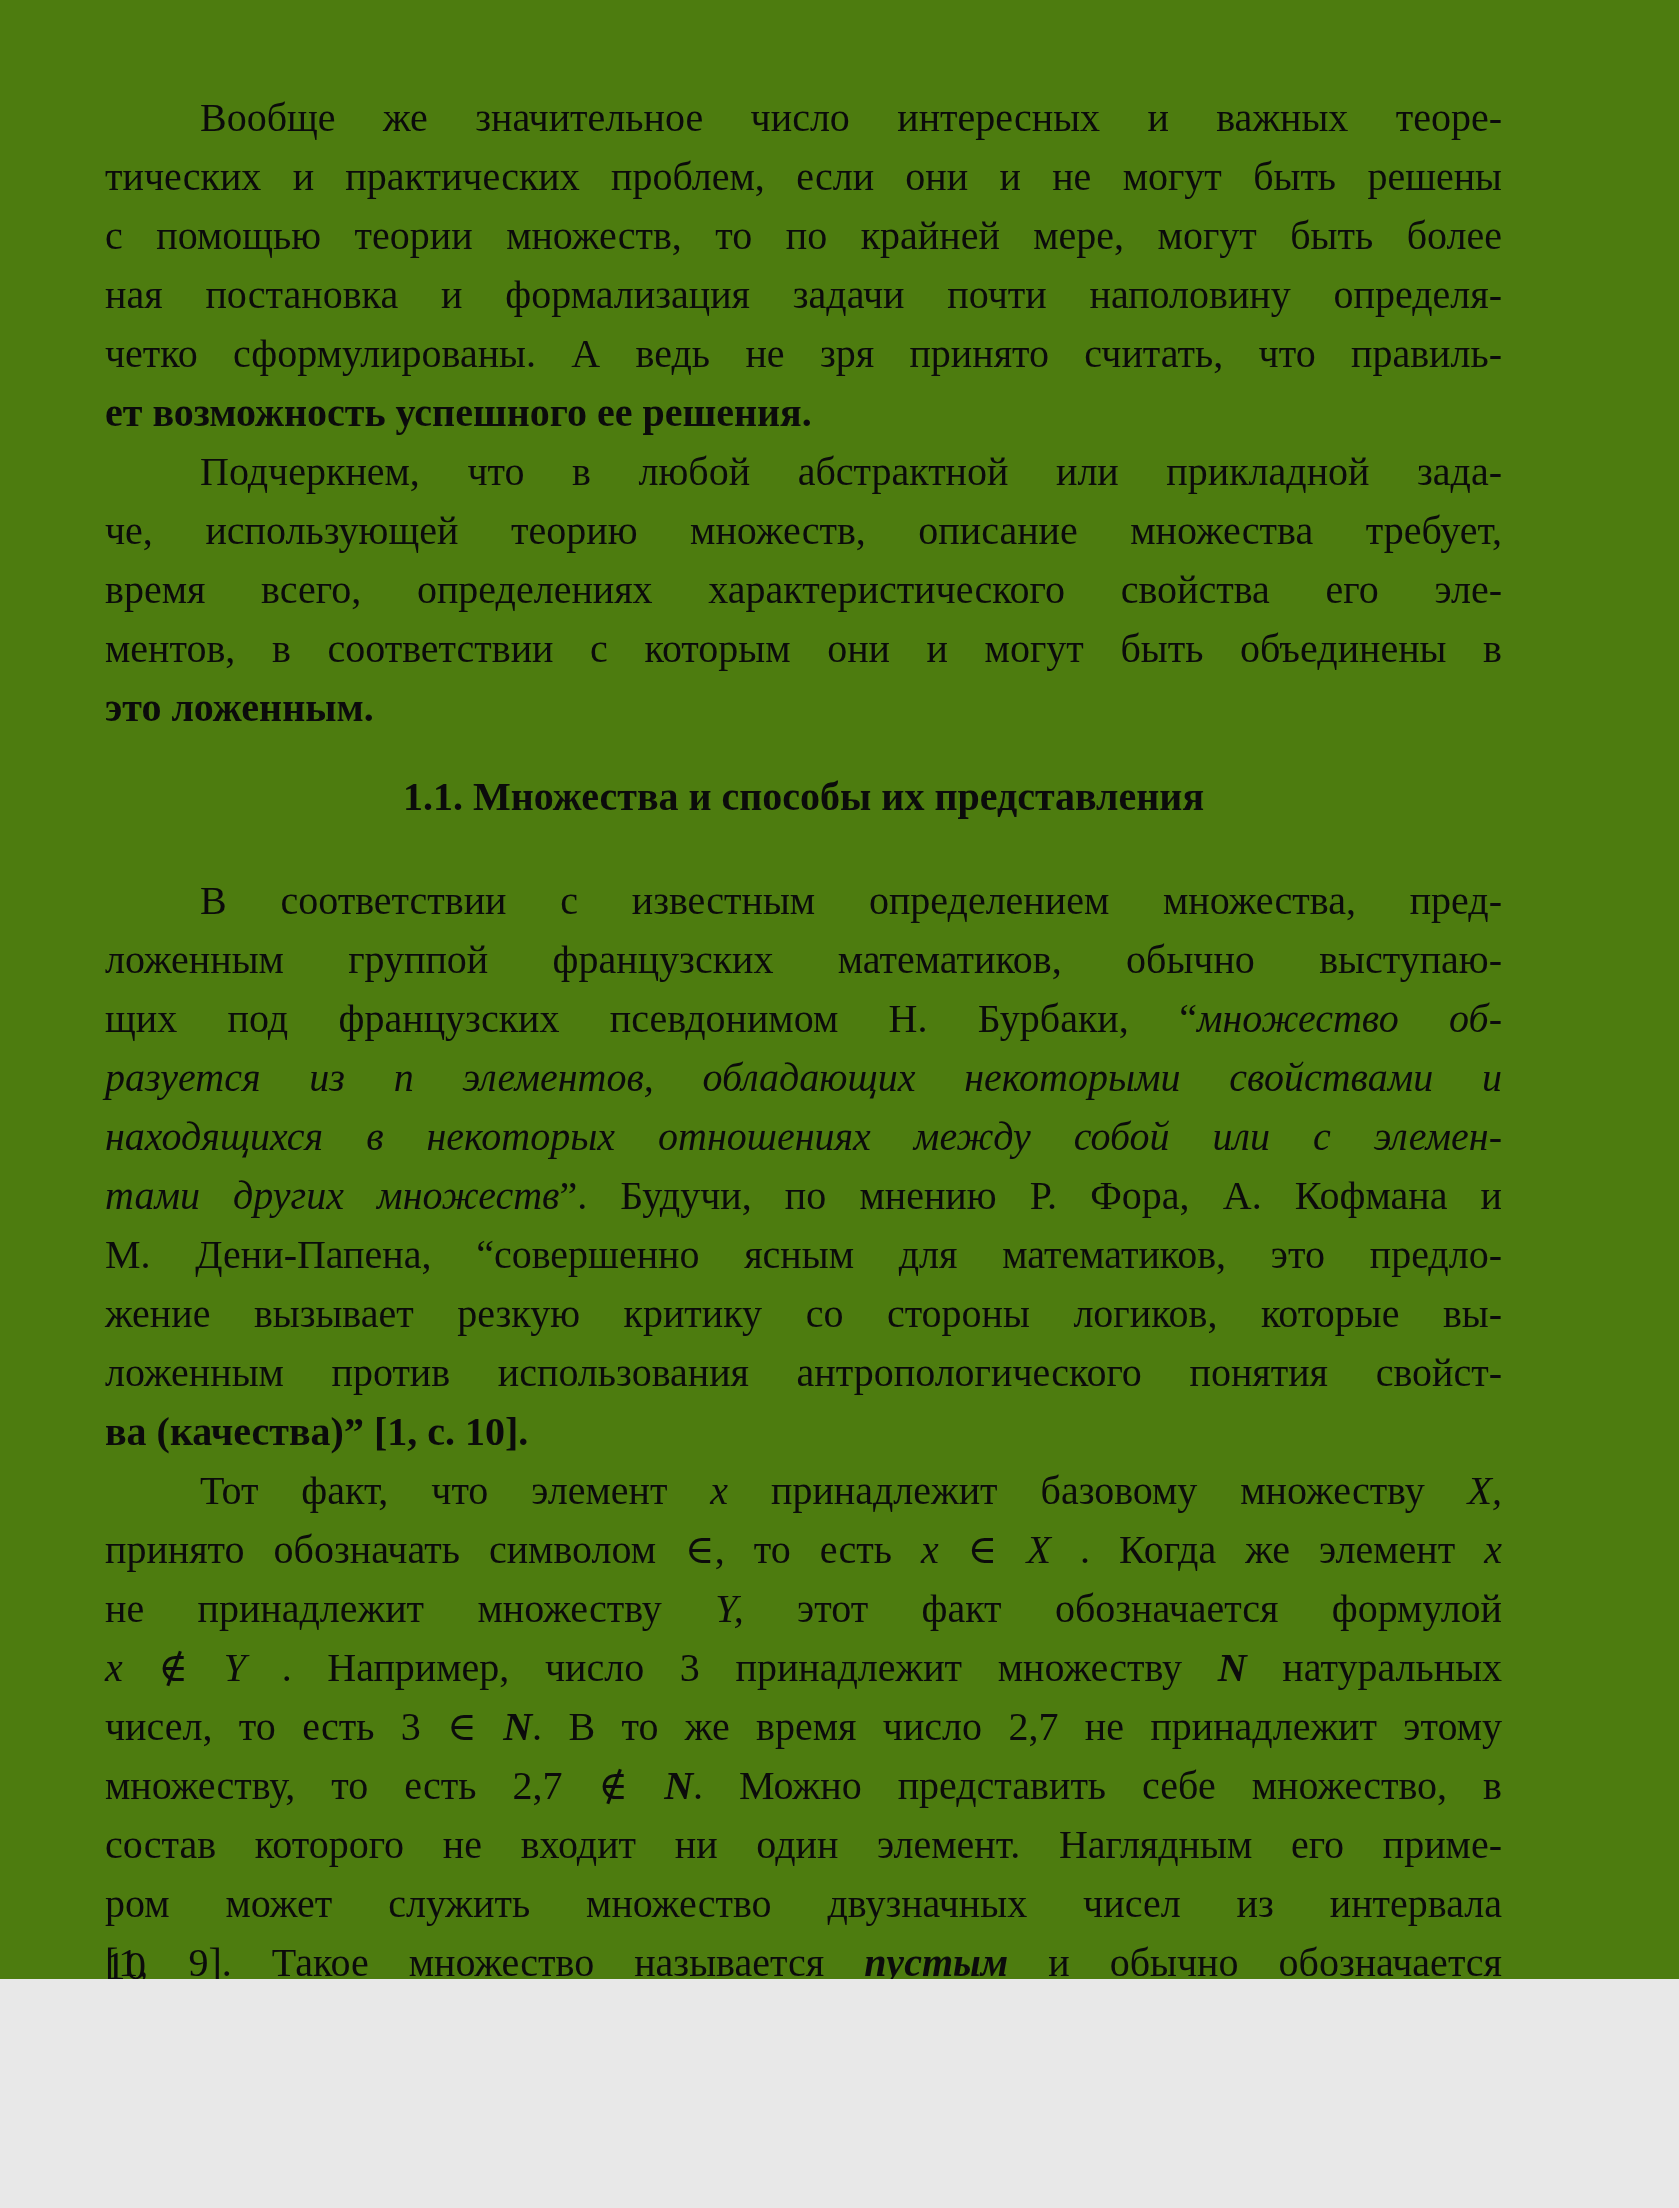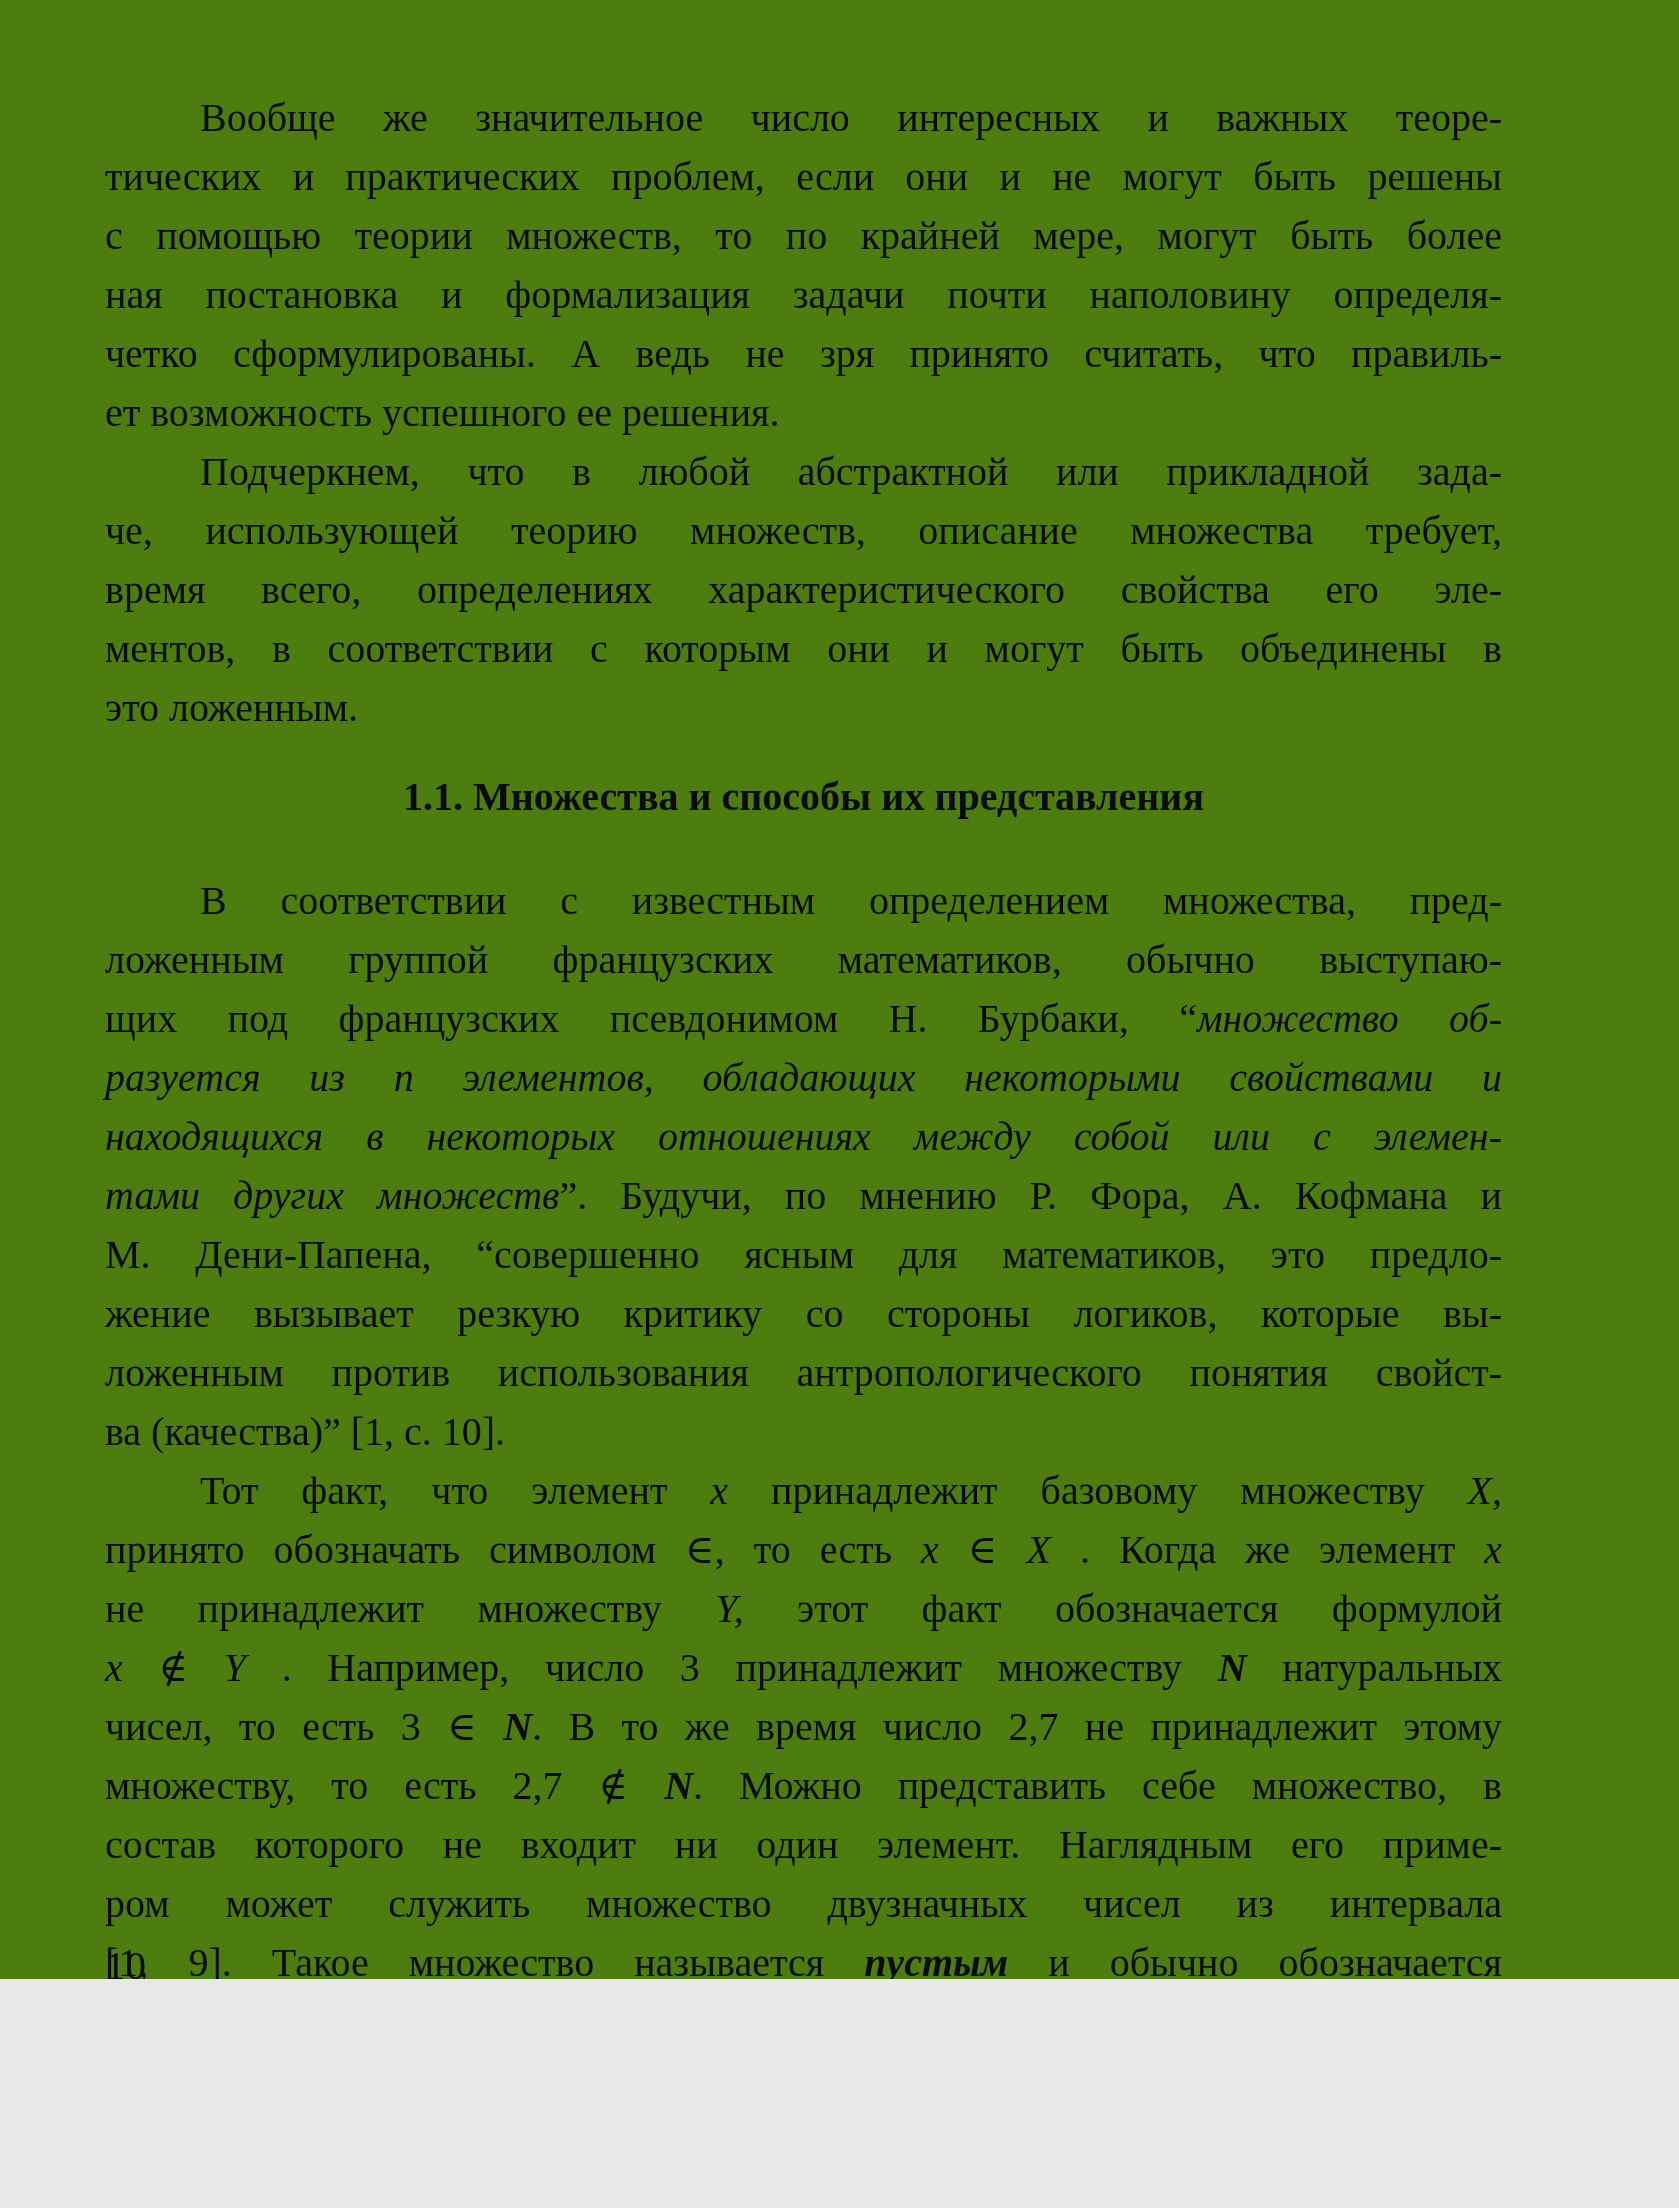--- a/index.html
+++ b/index.html
@@ -26,20 +26,21 @@
   }
   .para { margin: 0; }
   .line {
     text-align: justify;
     text-align-last: justify;
   }
   .line.first { text-indent: 95px; }
   .line.last {
     text-align: center;
     text-align-last: left;
+    font-weight: bold;
   }
   .heading {
     font-weight: bold;
     text-align: center;
     text-align-last: center;
     margin: 30px 0 45px 0;
   }
   .i  { font-style: italic; }
   .bi { font-style: italic; font-weight: bold; }
   .page-number {

